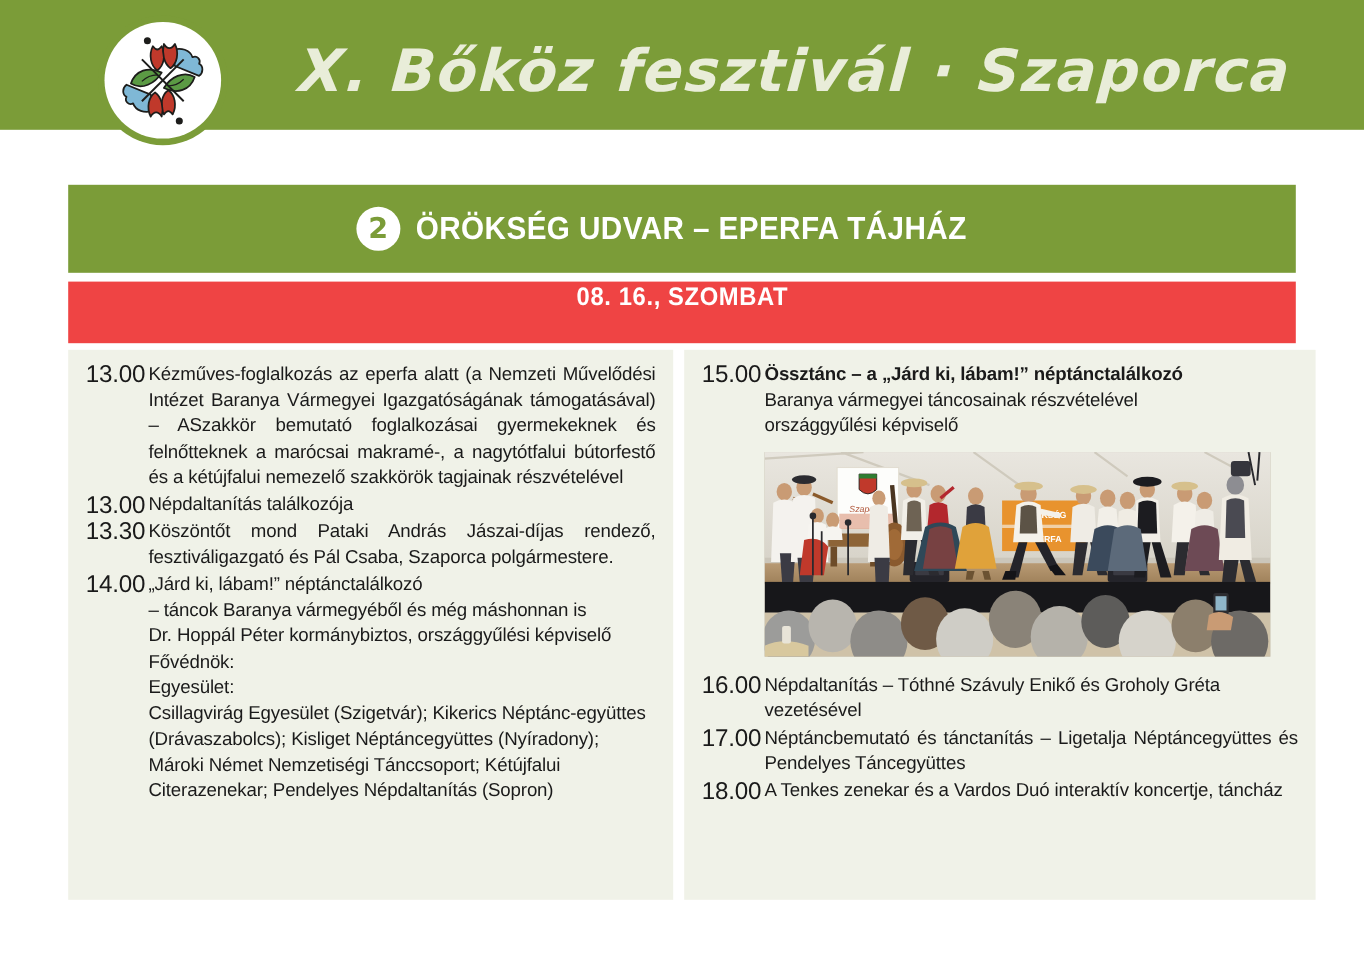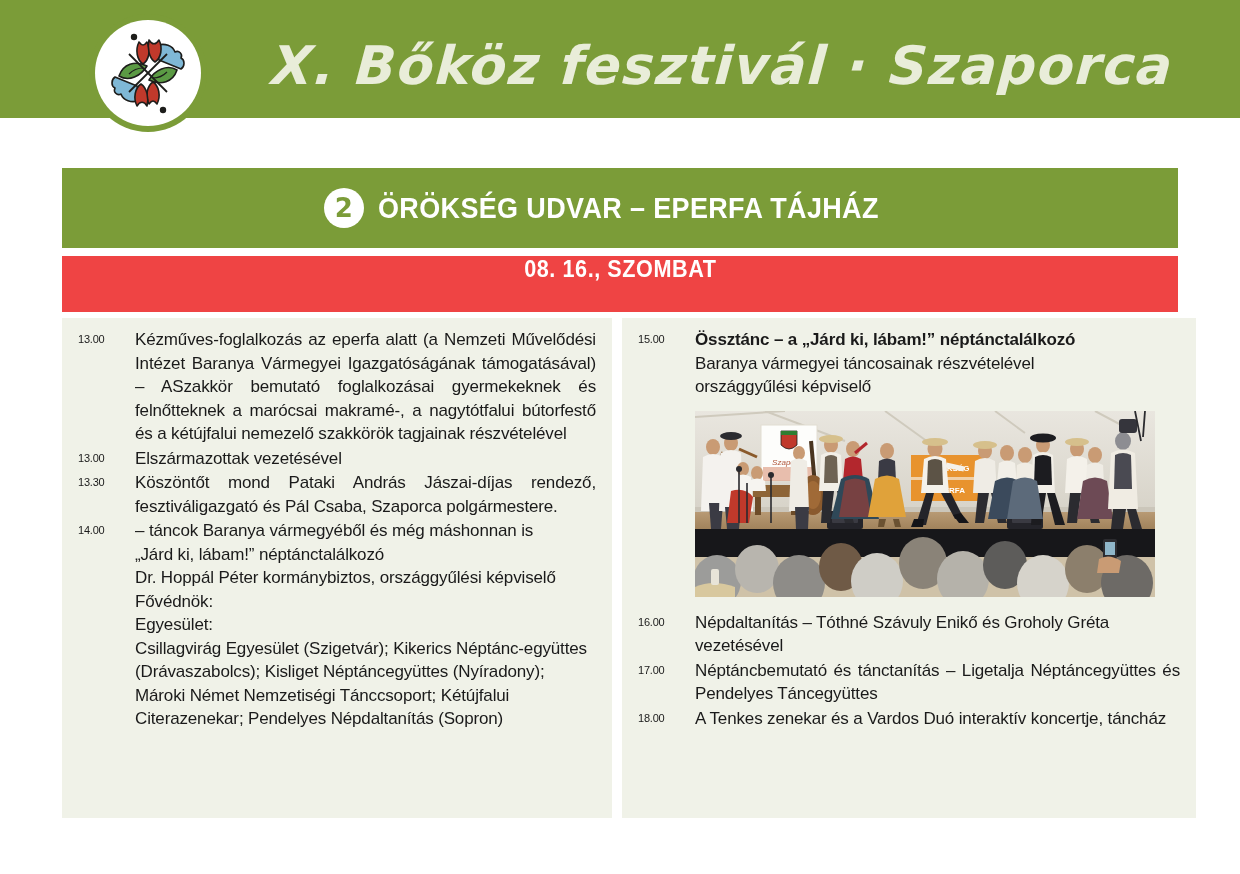--- a/index.html
+++ b/index.html
@@ -129,21 +129,21 @@
   .entry {
     display: flex;
     align-items: flex-start;
     margin-bottom: 1px;
   }
   .time {
     flex: 0 0 auto;
     width: 57px;
     text-align: left;
     padding-left: 16px;
-    font-size: 11px;
+    font-size: 22px;
     color: #1a1a1a;
     line-height: 23.5px;
     font-family: "Liberation Sans", sans-serif;
     letter-spacing: -0.2px;
     white-space: nowrap;
   }
   .desc {
     flex: 1 1 auto;
     font-size: 17px;
     color: #1a1a1a;
@@ -212,33 +212,33 @@
 
 <div class="col col-left">
 
   <div class="entry">
     <div class="time">13.00</div>
     <div class="desc justify">Kézműves-foglalkozás az eperfa alatt (a Nemzeti Művelődési Intézet Baranya Vármegyei Igazgatóságának támogatásával) – ASzakkör bemutató foglalkozásai gyermekeknek és felnőtteknek a marócsai makramé-, a nagytótfalui bútorfestő és a kétújfalui nemezelő szakkörök tagjainak részvételével</div>
   </div>
 
   <div class="entry">
     <div class="time">13.00</div>
-    <div class="desc">Elszármazottak vezetésével</div>
+    <div class="desc">Népdaltanítás találkozója</div>
   </div>
 
   <div class="entry">
     <div class="time">13.30</div>
     <div class="desc justify">Köszöntőt mond Pataki András Jászai-díjas rendező, fesztiváligazgató és Pál Csaba, Szaporca polgármestere.</div>
   </div>
 
   <div class="entry">
     <div class="time">14.00</div>
     <div class="desc">
+      <span class="sub-line">„Járd ki, lábam!” néptánctalálkozó</span>
       <span class="sub-line">– táncok Baranya vármegyéből és még máshonnan is</span>
-      <span class="sub-line">„Járd ki, lábam!” néptánctalálkozó</span>
       <span class="sub-line"> Dr. Hoppál Péter kormánybiztos, országgyűlési képviselő</span>
       <span class="sub-line">Fővédnök:</span>
       <span class="sub-line">Egyesület:</span>
       <span class="sub-line">Csillagvirág Egyesület (Szigetvár); Kikerics Néptánc-együttes (Drávaszabolcs); Kisliget Néptáncegyüttes (Nyíradony); Mároki Német Nemzetiségi Tánccsoport; Kétújfalui Citerazenekar; Pendelyes Népdaltanítás (Sopron)</span>
     </div>
   </div>
 
 </div>
 
 <div class="col col-right">

